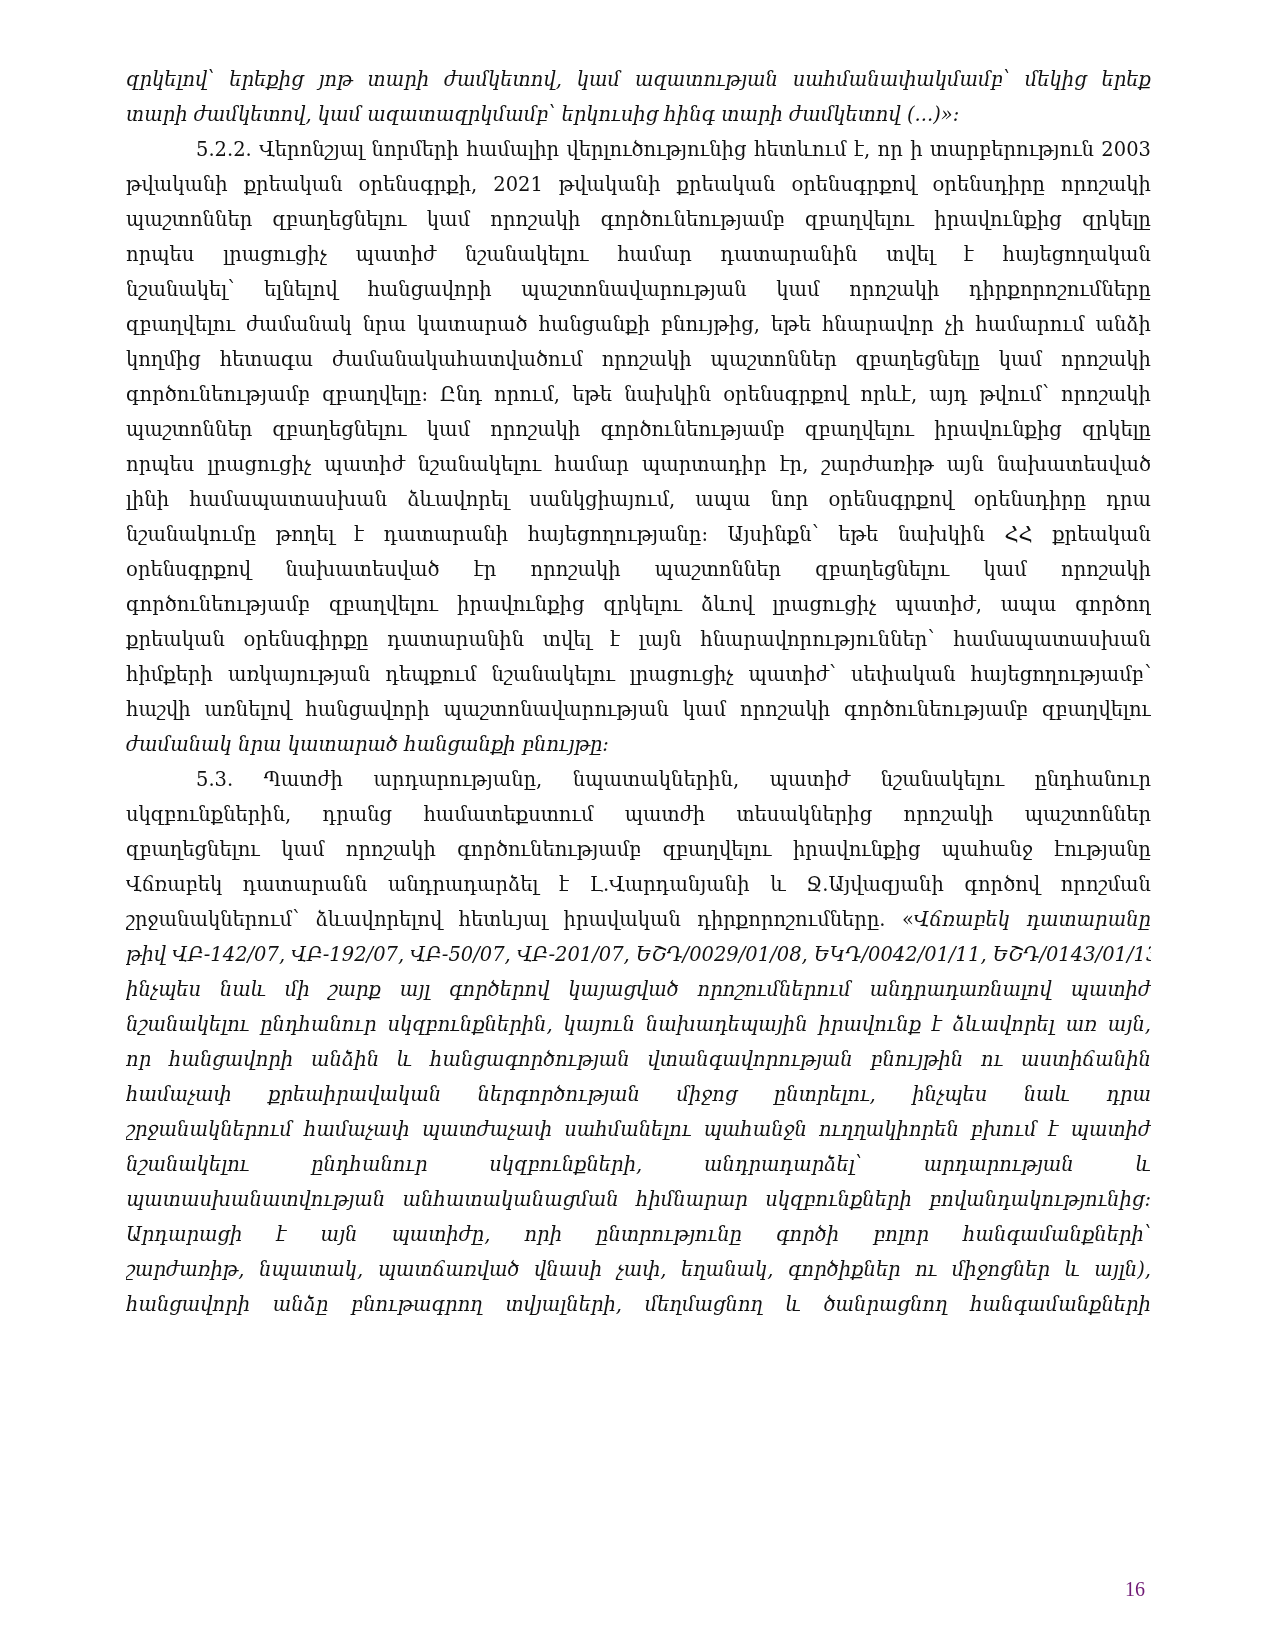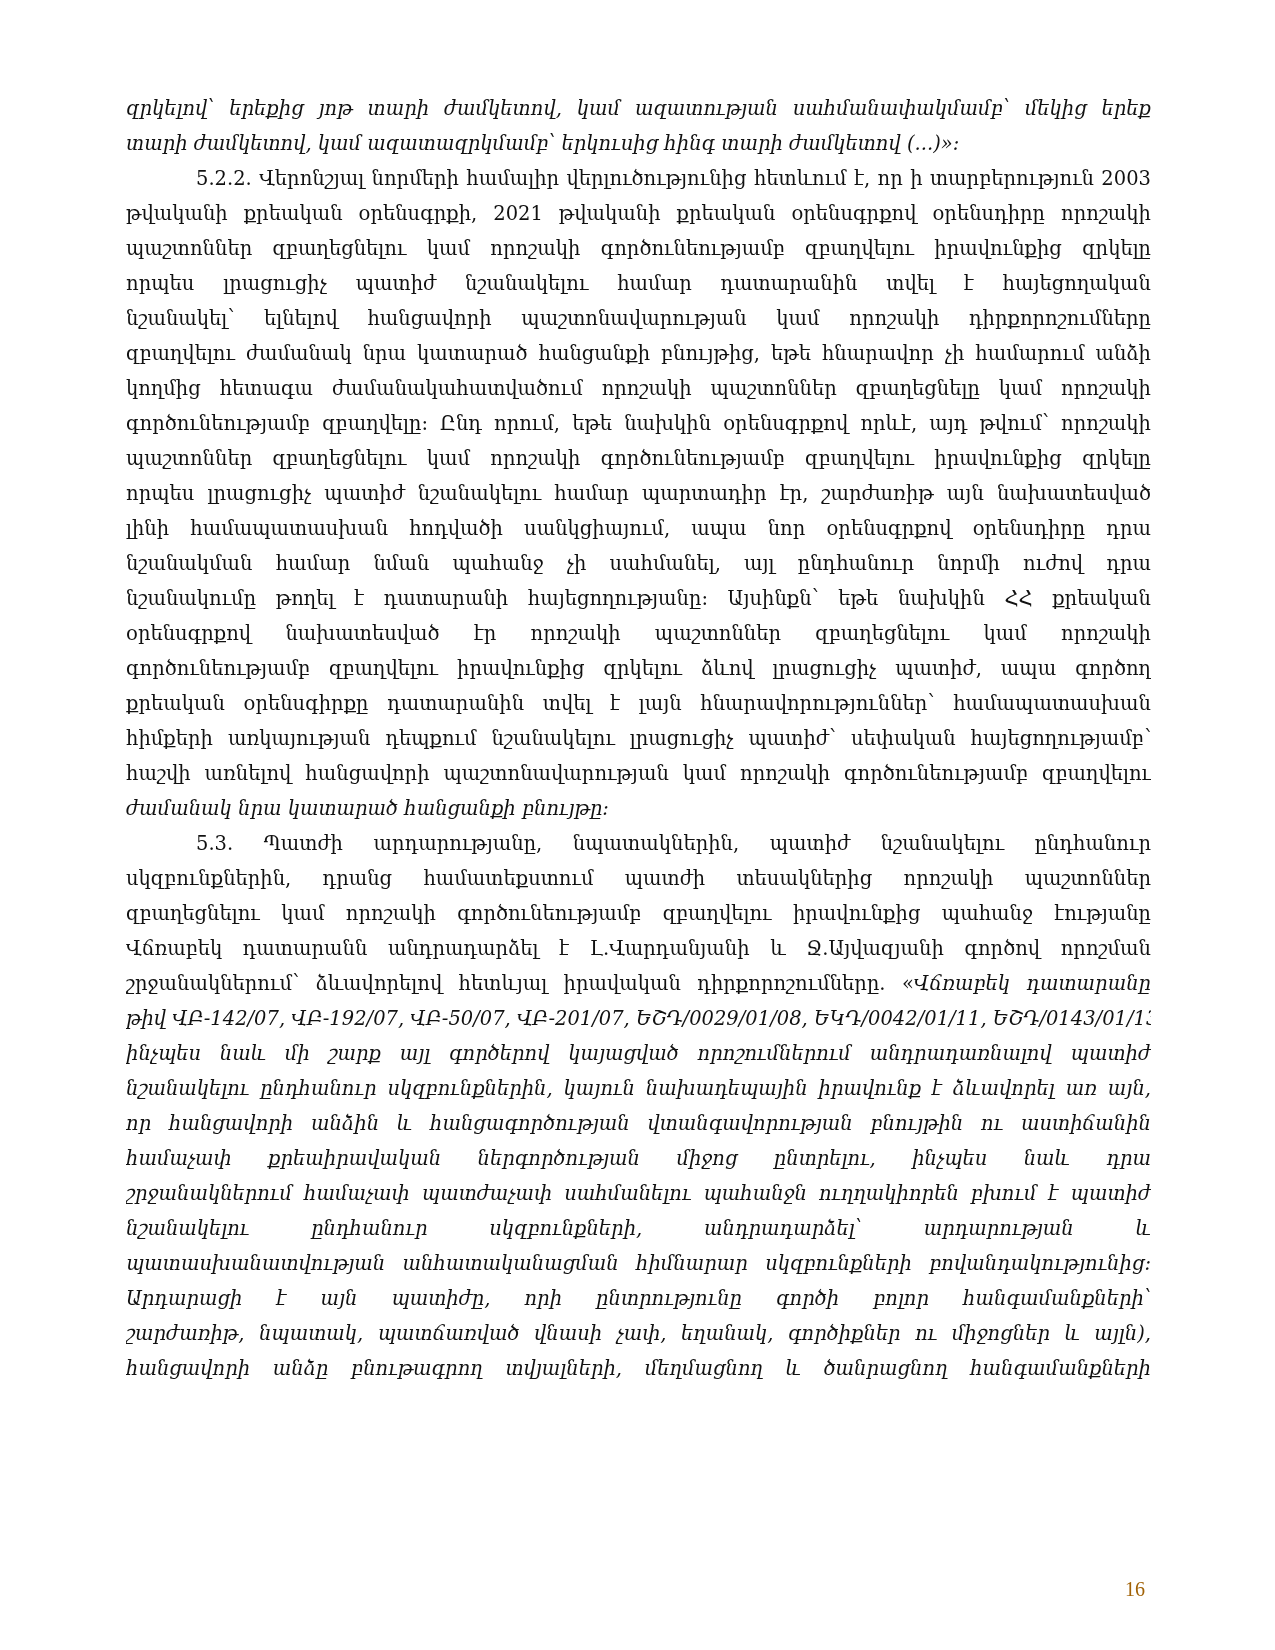--- a/index.html
+++ b/index.html
@@ -1,52 +1,51 @@
 <!DOCTYPE html>
 <html><head>
 <meta charset="utf-8">
 <style>
   html, body { margin: 0; padding: 0; background: #ffffff; }
   body { width: 1275px; height: 1650px; position: relative; overflow: hidden; }
   .page {
     position: absolute; left: 126px; top: 62px; width: 1025px;
     font-family: "DejaVu Serif", "Liberation Serif", serif;
-    font-size: 19.5px; color: #111; margin-top: 29px;
+    font-size: 19.5px; color: #111;
   }
   .line {
     display: block; height: 35px; line-height: 35px;
     text-align: justify; text-align-last: justify; white-space: nowrap;
     overflow: hidden;
   }
   .line.last { text-align-last: left; font-style: italic; }
   .line.indent { padding-left: 70px; }
   .it { font-style: italic; }
   .pnum {
     position: absolute; left: 1125px; top: 1578px;
-    font-family: "Liberation Serif", serif; font-size: 20px; color: #a16207;
+    font-family: "Liberation Serif", serif; font-size: 20px; color: #701a75;
   }
 </style>
 </head>
 <body>
 
 <div class="page" id="page">
     <div class="line it">զրկելով՝ երեքից յոթ տարի ժամկետով, կամ ազատության սահմանափակմամբ՝ մեկից երեք</div>
     <div class="line last it">տարի ժամկետով, կամ ազատազրկմամբ՝ երկուսից հինգ տարի ժամկետով (...)»:</div>
     <div class="line indent">5.2.2. Վերոնշյալ նորմերի համալիր վերլուծությունից հետևում է, որ ի տարբերություն 2003</div>
     <div class="line">թվականի քրեական օրենսգրքի, 2021 թվականի քրեական օրենսգրքով օրենսդիրը որոշակի</div>
     <div class="line">պաշտոններ զբաղեցնելու կամ որոշակի գործունեությամբ զբաղվելու իրավունքից զրկելը</div>
     <div class="line">որպես լրացուցիչ պատիժ նշանակելու համար դատարանին տվել է հայեցողական</div>
     <div class="line">նշանակել՝ ելնելով հանցավորի պաշտոնավարության կամ որոշակի դիրքորոշումները</div>
     <div class="line">զբաղվելու ժամանակ նրա կատարած հանցանքի բնույթից, եթե հնարավոր չի համարում անձի</div>
     <div class="line">կողմից հետագա ժամանակահատվածում որոշակի պաշտոններ զբաղեցնելը կամ որոշակի</div>
     <div class="line">գործունեությամբ զբաղվելը: Ընդ որում, եթե նախկին օրենսգրքով որևէ, այդ թվում՝ որոշակի</div>
     <div class="line">պաշտոններ զբաղեցնելու կամ որոշակի գործունեությամբ զբաղվելու իրավունքից զրկելը</div>
     <div class="line">որպես լրացուցիչ պատիժ նշանակելու համար պարտադիր էր, շարժառիթ այն նախատեսված</div>
-    <div class="line">լինի համապատասխան հոդվածի սանկցիայում, ապա նոր օրենսգրքով օրենսդիրը դրա</div>
-    <div class="line">նշանակման համար նման պահանջ չի սահմանել, այլ ընդհանուր նորմի ուժով դրա</div>
+    <div class="line">լինի համապատասխան ձևավորել սանկցիայում, ապա նոր օրենսգրքով օրենսդիրը դրա</div>
     <div class="line">նշանակումը թողել է դատարանի հայեցողությանը: Այսինքն՝ եթե նախկին ՀՀ քրեական</div>
     <div class="line">օրենսգրքով նախատեսված էր որոշակի պաշտոններ զբաղեցնելու կամ որոշակի</div>
     <div class="line">գործունեությամբ զբաղվելու իրավունքից զրկելու ձևով լրացուցիչ պատիժ, ապա գործող</div>
     <div class="line">քրեական օրենսգիրքը դատարանին տվել է լայն հնարավորություններ՝ համապատասխան</div>
     <div class="line">հիմքերի առկայության դեպքում նշանակելու լրացուցիչ պատիժ՝ սեփական հայեցողությամբ՝</div>
     <div class="line">հաշվի առնելով հանցավորի պաշտոնավարության կամ որոշակի գործունեությամբ զբաղվելու</div>
     <div class="line last">ժամանակ նրա կատարած հանցանքի բնույթը:</div>
     <div class="line indent">5.3. Պատժի արդարությանը, նպատակներին, պատիժ նշանակելու ընդհանուր</div>
     <div class="line">սկզբունքներին, դրանց համատեքստում պատժի տեսակներից որոշակի պաշտոններ</div>
     <div class="line">զբաղեցնելու կամ որոշակի գործունեությամբ զբաղվելու իրավունքից պահանջ էությանը</div>

